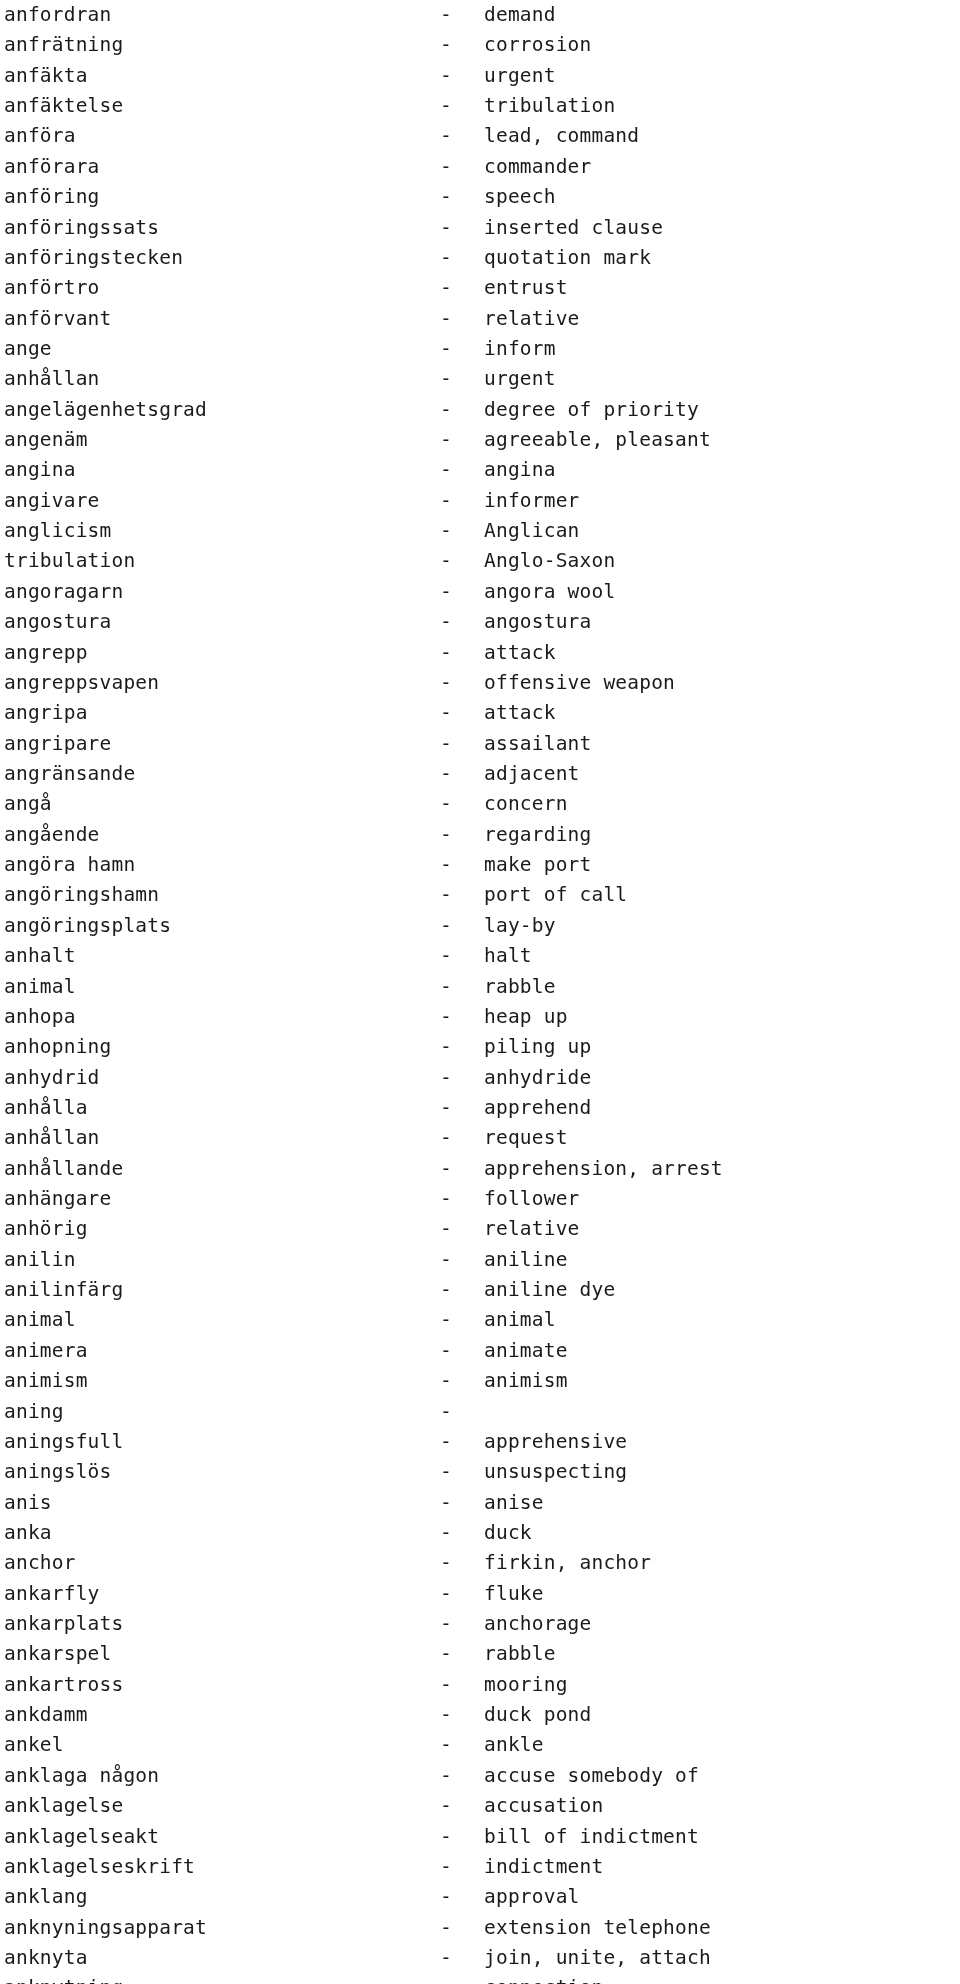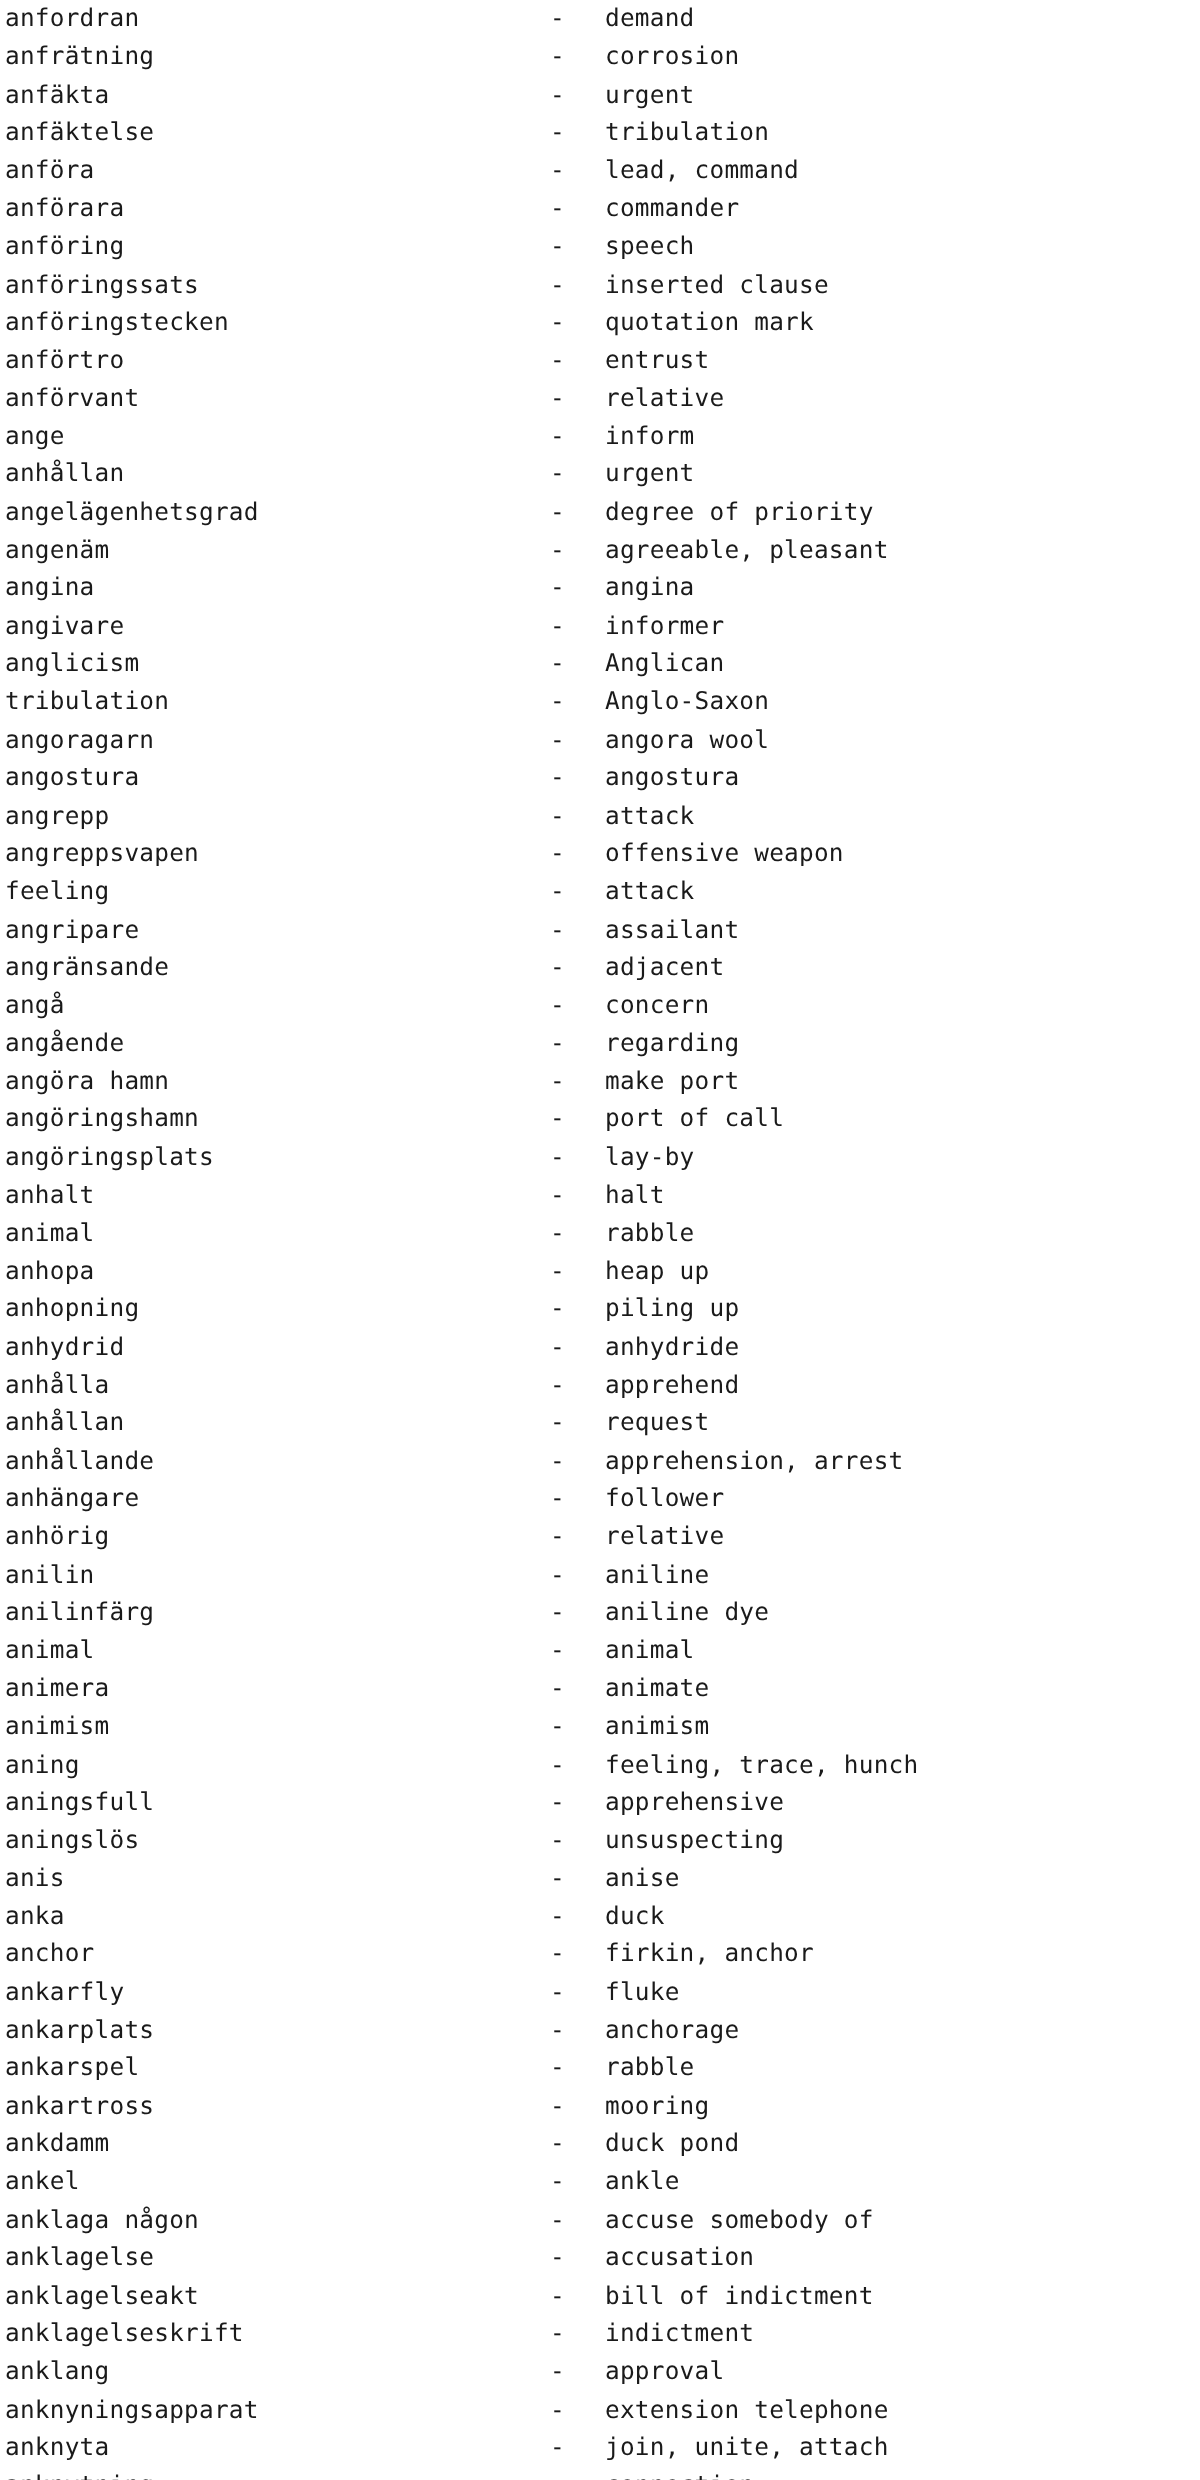--- a/index.html
+++ b/index.html
@@ -65,21 +65,21 @@
     <div class="entry"><span class="term">angelägenhetsgrad</span><span class="sep">-</span><span class="gloss">degree of priority</span></div>
     <div class="entry"><span class="term">angenäm</span><span class="sep">-</span><span class="gloss">agreeable, pleasant</span></div>
     <div class="entry"><span class="term">angina</span><span class="sep">-</span><span class="gloss">angina</span></div>
     <div class="entry"><span class="term">angivare</span><span class="sep">-</span><span class="gloss">informer</span></div>
     <div class="entry"><span class="term">anglicism</span><span class="sep">-</span><span class="gloss">Anglican</span></div>
     <div class="entry"><span class="term">tribulation</span><span class="sep">-</span><span class="gloss">Anglo-Saxon</span></div>
     <div class="entry"><span class="term">angoragarn</span><span class="sep">-</span><span class="gloss">angora wool</span></div>
     <div class="entry"><span class="term">angostura</span><span class="sep">-</span><span class="gloss">angostura</span></div>
     <div class="entry"><span class="term">angrepp</span><span class="sep">-</span><span class="gloss">attack</span></div>
     <div class="entry"><span class="term">angreppsvapen</span><span class="sep">-</span><span class="gloss">offensive weapon</span></div>
-    <div class="entry"><span class="term">feeling</span><span class="sep">-</span><span class="gloss">attack</span></div>
+    <div class="entry"><span class="term">angripa</span><span class="sep">-</span><span class="gloss">attack</span></div>
     <div class="entry"><span class="term">angripare</span><span class="sep">-</span><span class="gloss">assailant</span></div>
     <div class="entry"><span class="term">angränsande</span><span class="sep">-</span><span class="gloss">adjacent</span></div>
     <div class="entry"><span class="term">angå</span><span class="sep">-</span><span class="gloss">concern</span></div>
     <div class="entry"><span class="term">angående</span><span class="sep">-</span><span class="gloss">regarding</span></div>
     <div class="entry"><span class="term">angöra hamn</span><span class="sep">-</span><span class="gloss">make port</span></div>
     <div class="entry"><span class="term">angöringshamn</span><span class="sep">-</span><span class="gloss">port of call</span></div>
     <div class="entry"><span class="term">angöringsplats</span><span class="sep">-</span><span class="gloss">lay-by</span></div>
     <div class="entry"><span class="term">anhalt</span><span class="sep">-</span><span class="gloss">halt</span></div>
     <div class="entry"><span class="term">animal</span><span class="sep">-</span><span class="gloss">rabble</span></div>
     <div class="entry"><span class="term">anhopa</span><span class="sep">-</span><span class="gloss">heap up</span></div>
@@ -88,21 +88,21 @@
     <div class="entry"><span class="term">anhålla</span><span class="sep">-</span><span class="gloss">apprehend</span></div>
     <div class="entry"><span class="term">anhållan</span><span class="sep">-</span><span class="gloss">request</span></div>
     <div class="entry"><span class="term">anhållande</span><span class="sep">-</span><span class="gloss">apprehension, arrest</span></div>
     <div class="entry"><span class="term">anhängare</span><span class="sep">-</span><span class="gloss">follower</span></div>
     <div class="entry"><span class="term">anhörig</span><span class="sep">-</span><span class="gloss">relative</span></div>
     <div class="entry"><span class="term">anilin</span><span class="sep">-</span><span class="gloss">aniline</span></div>
     <div class="entry"><span class="term">anilinfärg</span><span class="sep">-</span><span class="gloss">aniline dye</span></div>
     <div class="entry"><span class="term">animal</span><span class="sep">-</span><span class="gloss">animal</span></div>
     <div class="entry"><span class="term">animera</span><span class="sep">-</span><span class="gloss">animate</span></div>
     <div class="entry"><span class="term">animism</span><span class="sep">-</span><span class="gloss">animism</span></div>
-    <div class="entry"><span class="term">aning</span><span class="sep">-</span><span class="gloss">feeling, trace, hunch</span></div>
+    <div class="entry"><span class="term">aning</span><span class="sep">-</span></div>
     <div class="entry"><span class="term">aningsfull</span><span class="sep">-</span><span class="gloss">apprehensive</span></div>
     <div class="entry"><span class="term">aningslös</span><span class="sep">-</span><span class="gloss">unsuspecting</span></div>
     <div class="entry"><span class="term">anis</span><span class="sep">-</span><span class="gloss">anise</span></div>
     <div class="entry"><span class="term">anka</span><span class="sep">-</span><span class="gloss">duck</span></div>
     <div class="entry"><span class="term">anchor</span><span class="sep">-</span><span class="gloss">firkin, anchor</span></div>
     <div class="entry"><span class="term">ankarfly</span><span class="sep">-</span><span class="gloss">fluke</span></div>
     <div class="entry"><span class="term">ankarplats</span><span class="sep">-</span><span class="gloss">anchorage</span></div>
     <div class="entry"><span class="term">ankarspel</span><span class="sep">-</span><span class="gloss">rabble</span></div>
     <div class="entry"><span class="term">ankartross</span><span class="sep">-</span><span class="gloss">mooring</span></div>
     <div class="entry"><span class="term">ankdamm</span><span class="sep">-</span><span class="gloss">duck pond</span></div>

